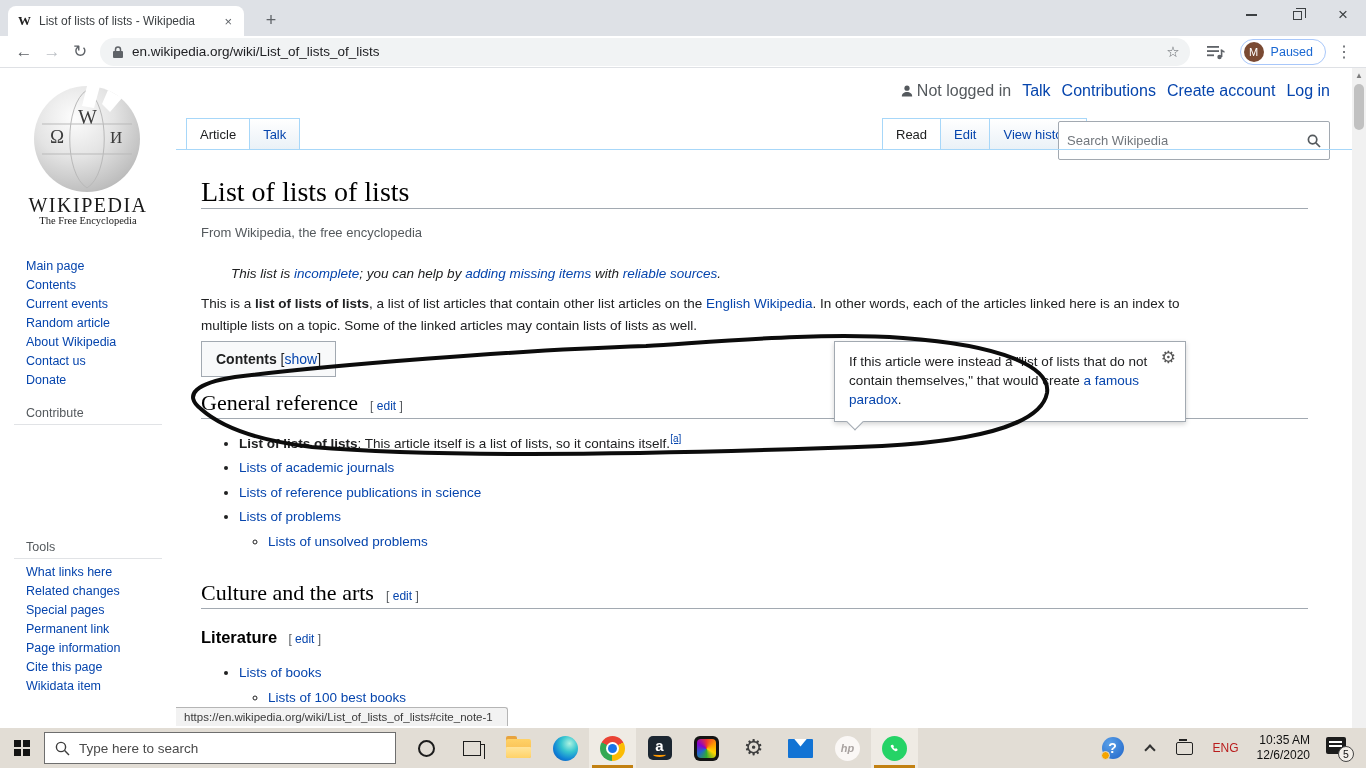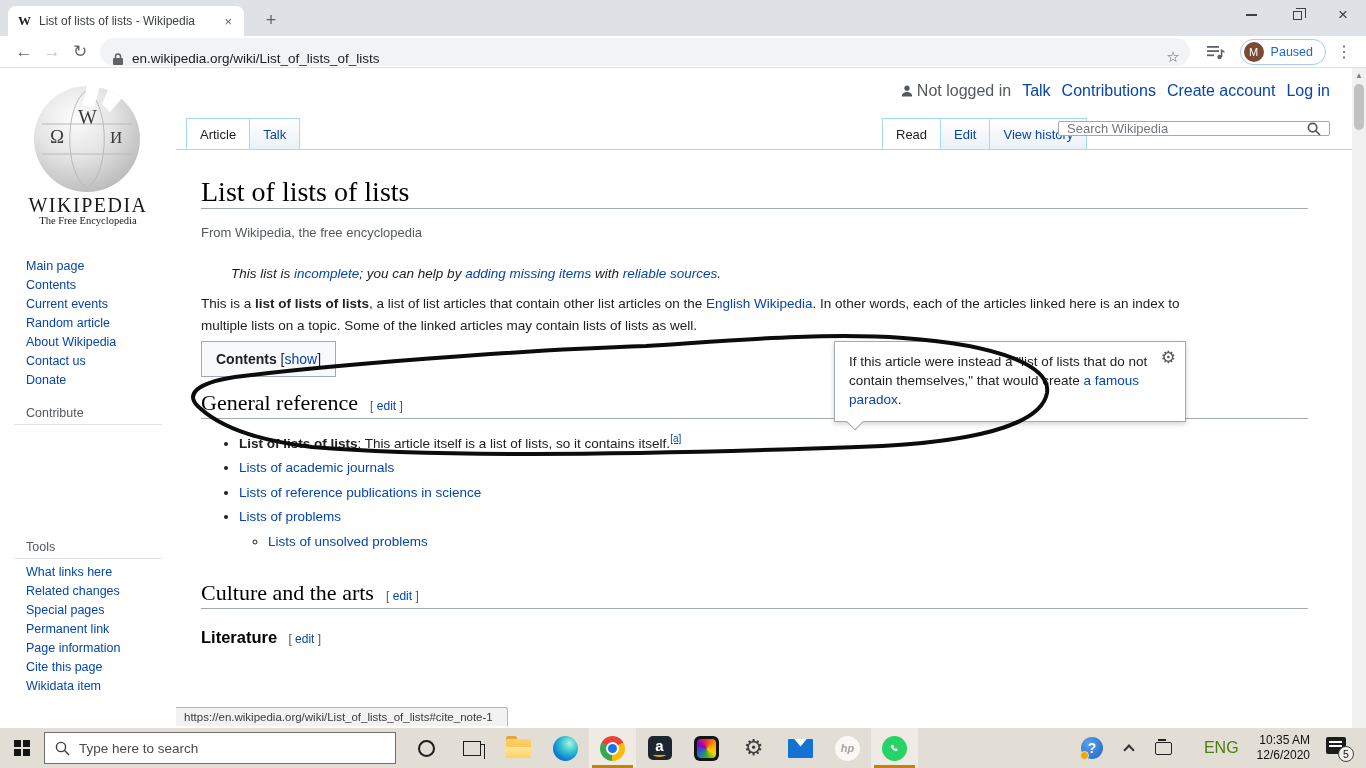--- a/index.html
+++ b/index.html
@@ -19,21 +19,21 @@
   .minim-glyph { width:11px; height:1.5px; background:#3c4043; display:block; }
   .restore-glyph { width:9px; height:9px; border:1.2px solid #3c4043; position:relative; background:#dee1e6; }
   .restore-glyph::before { content:""; position:absolute; left:2px; top:-4px; width:9px; height:9px; border:1.2px solid #3c4043; border-bottom:none; border-left:none; }
 
   
   .toolbar { position:absolute; top:36px; left:0; width:1366px; height:32px; background:#fff;
              border-bottom:1px solid #dfe1e5; display:flex; align-items:center; padding:0 10px; }
   .navbtn { font-size:17px; color:#5f6368; width:28px; text-align:center; }
   .navbtn.disabled { color:#bdc1c6; }
   .omnibox { flex:1; height:28px; background:#f1f3f4; border-radius:14px; margin:0 8px 0 6px;
-             display:flex; align-items:flex-end; padding:0 10px 0 12px; }
+             display:flex; align-items:center; padding:0 10px 0 12px; }
   .url { flex:1; font-size:13.5px; color:#202124; margin-left:8px; white-space:nowrap; overflow:hidden; }
   .star { font-size:15px; color:#5f6368; }
   .media-icon { margin:0 8px; }
   .profile-pill { display:flex; align-items:center; border:1px solid #a8c7fa; border-radius:14px;
                   padding:2px 12px 2px 3px; margin:0 6px; background:#fff; }
   .avatar { width:20px; height:20px; border-radius:50%; background:#7a4a33; color:#fff; font-size:11px;
             display:flex; align-items:center; justify-content:center; margin-right:7px; }
   .paused { font-size:12.5px; color:#1967d2; }
   .menu-dots { font-size:16px; color:#5f6368; width:24px; text-align:center; }
 
@@ -64,21 +64,21 @@
   .personal { position:absolute; top:14px; right:22px; display:flex; gap:11px; font-size:16px; align-items:center; }
   .personal a { color:#0645ad; text-decoration:none; }
   .personal .anon { color:#54595d; display:flex; align-items:center; gap:4px; }
   .header-line { position:absolute; top:81px; left:0; width:1176px; height:1px; background:#a7d7f9; }
   .ns-tabs { position:absolute; left:10px; top:50px; display:flex; }
   .view-tabs { position:absolute; left:706px; top:50px; display:flex; }
   .wtab { height:32px; padding:0 13px; font-size:13px; line-height:32px; border:1px solid #a7d7f9;
           border-right:none; background:linear-gradient(#ffffff, #eaf1f7); color:#0645ad; white-space:nowrap; }
   .wtab:last-child { border-right:1px solid #a7d7f9; }
   .wtab.active { background:#fff; color:#202122; border-bottom:1px solid #fff; }
-  .wsearch { position:absolute; left:882px; top:53px; width:272px; height:15px; border:1px solid #a2a9b1;
+  .wsearch { position:absolute; left:882px; top:53px; width:272px; height:39px; border:1px solid #a2a9b1;
              border-radius:2px; background:#fff; display:flex; align-items:center; padding:0 8px; }
   .wsearch input { flex:1; border:none; outline:none; font-size:13px; color:#202122; background:transparent; }
   .wsearch input::placeholder { color:#72777d; }
 
   .article { position:absolute; left:0; top:82px; width:1176px; padding:0 44px 0 25px; color:#202122; }
   h1.title { font-family:"Liberation Serif", serif; font-weight:normal; font-size:28px; line-height:33px;
              margin-top:25px; border-bottom:1px solid #a2a9b1; color:#000; }
   .subtitle { margin-top:16px; font-size:13px; line-height:16px; color:#54595d; }
   .hatnote { margin:24px 0 0 30px; font-size:13.5px; line-height:17px; font-style:italic; color:#202122; }
   .hatnote a { color:#0645ad; text-decoration:none; }
@@ -162,21 +162,21 @@
            font-weight:bold; font-size:11px; display:flex; align-items:center; justify-content:center; }
   .wa-ic { width:25px; height:25px; border-radius:50%; background:#25d366; display:flex; align-items:center; justify-content:center; }
 
   .tray { margin-left:auto; display:flex; align-items:center; height:40px; }
   .help-ic { width:22px; height:22px; border-radius:50%; background:radial-gradient(circle at 35% 30%, #5aa0e8, #1f64c8);
              color:#fff; font-size:14px; font-weight:bold; display:flex; align-items:center; justify-content:center; position:relative; }
   .help-ic i { position:absolute; left:-1px; bottom:-1px; width:9px; height:9px; border-radius:50%; background:#f5a500; border:1.5px solid #e2ddd5; }
   .chev-up { width:8px; height:8px; border-top:2px solid #333; border-left:2px solid #333; transform:rotate(45deg); margin:4px 0 0 22px; }
   .kbd-ic { width:17px; height:13px; border:1.5px solid #222; border-radius:2px; margin-left:22px; position:relative; }
   .kbd-ic::before { content:""; position:absolute; left:2px; top:-4px; width:8px; height:2px; background:#222; }
-  .lang { font-size:16px; color:#4d7c0f; margin-left:32px; }
+  .lang { font-size:12px; color:#b91c1c; margin-left:20px; }
   .clock { margin-left:18px; text-align:right; font-size:12px; color:#111; line-height:15px; }
   .notif { margin:0 14px 0 16px; position:relative; width:26px; height:22px; }
   .notif-box { position:absolute; left:0; top:0; width:20px; height:17px; background:#1c1c1c; border-radius:2px; }
   .notif-box::before { content:""; position:absolute; left:3px; top:4px; width:13px; height:2px; background:#fff; box-shadow:0 4px 0 #fff; }
   .notif-badge { position:absolute; right:-2px; bottom:-3px; width:16px; height:16px; border-radius:50%; background:#f3efe9;
                  border:1.5px solid #444; color:#111; font-size:10.5px; display:flex; align-items:center; justify-content:center; }
 
   .icon-svg { display:block; }
 </style>
 </head>
@@ -335,20 +335,29 @@
       </ul>
 
       <h2 class="sect culture">
         <span>Culture and the arts</span>
         <span class="editlink">&nbsp;&nbsp;<span>[</span> <a>edit</a> <span>]</span></span>
       </h2>
       <h3 class="sub">
         <span>Literature</span>
         <span class="editlink">&nbsp;&nbsp;<span>[</span> <a>edit</a> <span>]</span></span>
       </h3>
+      <ul class="wlist books">
+        <li><a>Lists of books</a>
+          <ul>
+            <li><a>Lists of 100 best books</a></li>
+            <li><a>Lists of banned books</a></li>
+
+          </ul>
+        </li>
+      </ul>
     </div>
 
     <div class="tooltip">
       <span class="tt-gear">⚙</span>
       <span>If this article were instead a "list of lists that do not contain themselves," that would create </span><a>a famous paradox</a><span>.</span>
       <span class="caret"></span>
     </div>
 
     <div class="statusbar">https://en.wikipedia.org/wiki/List_of_lists_of_lists#cite_note-1</div>
   </div>

